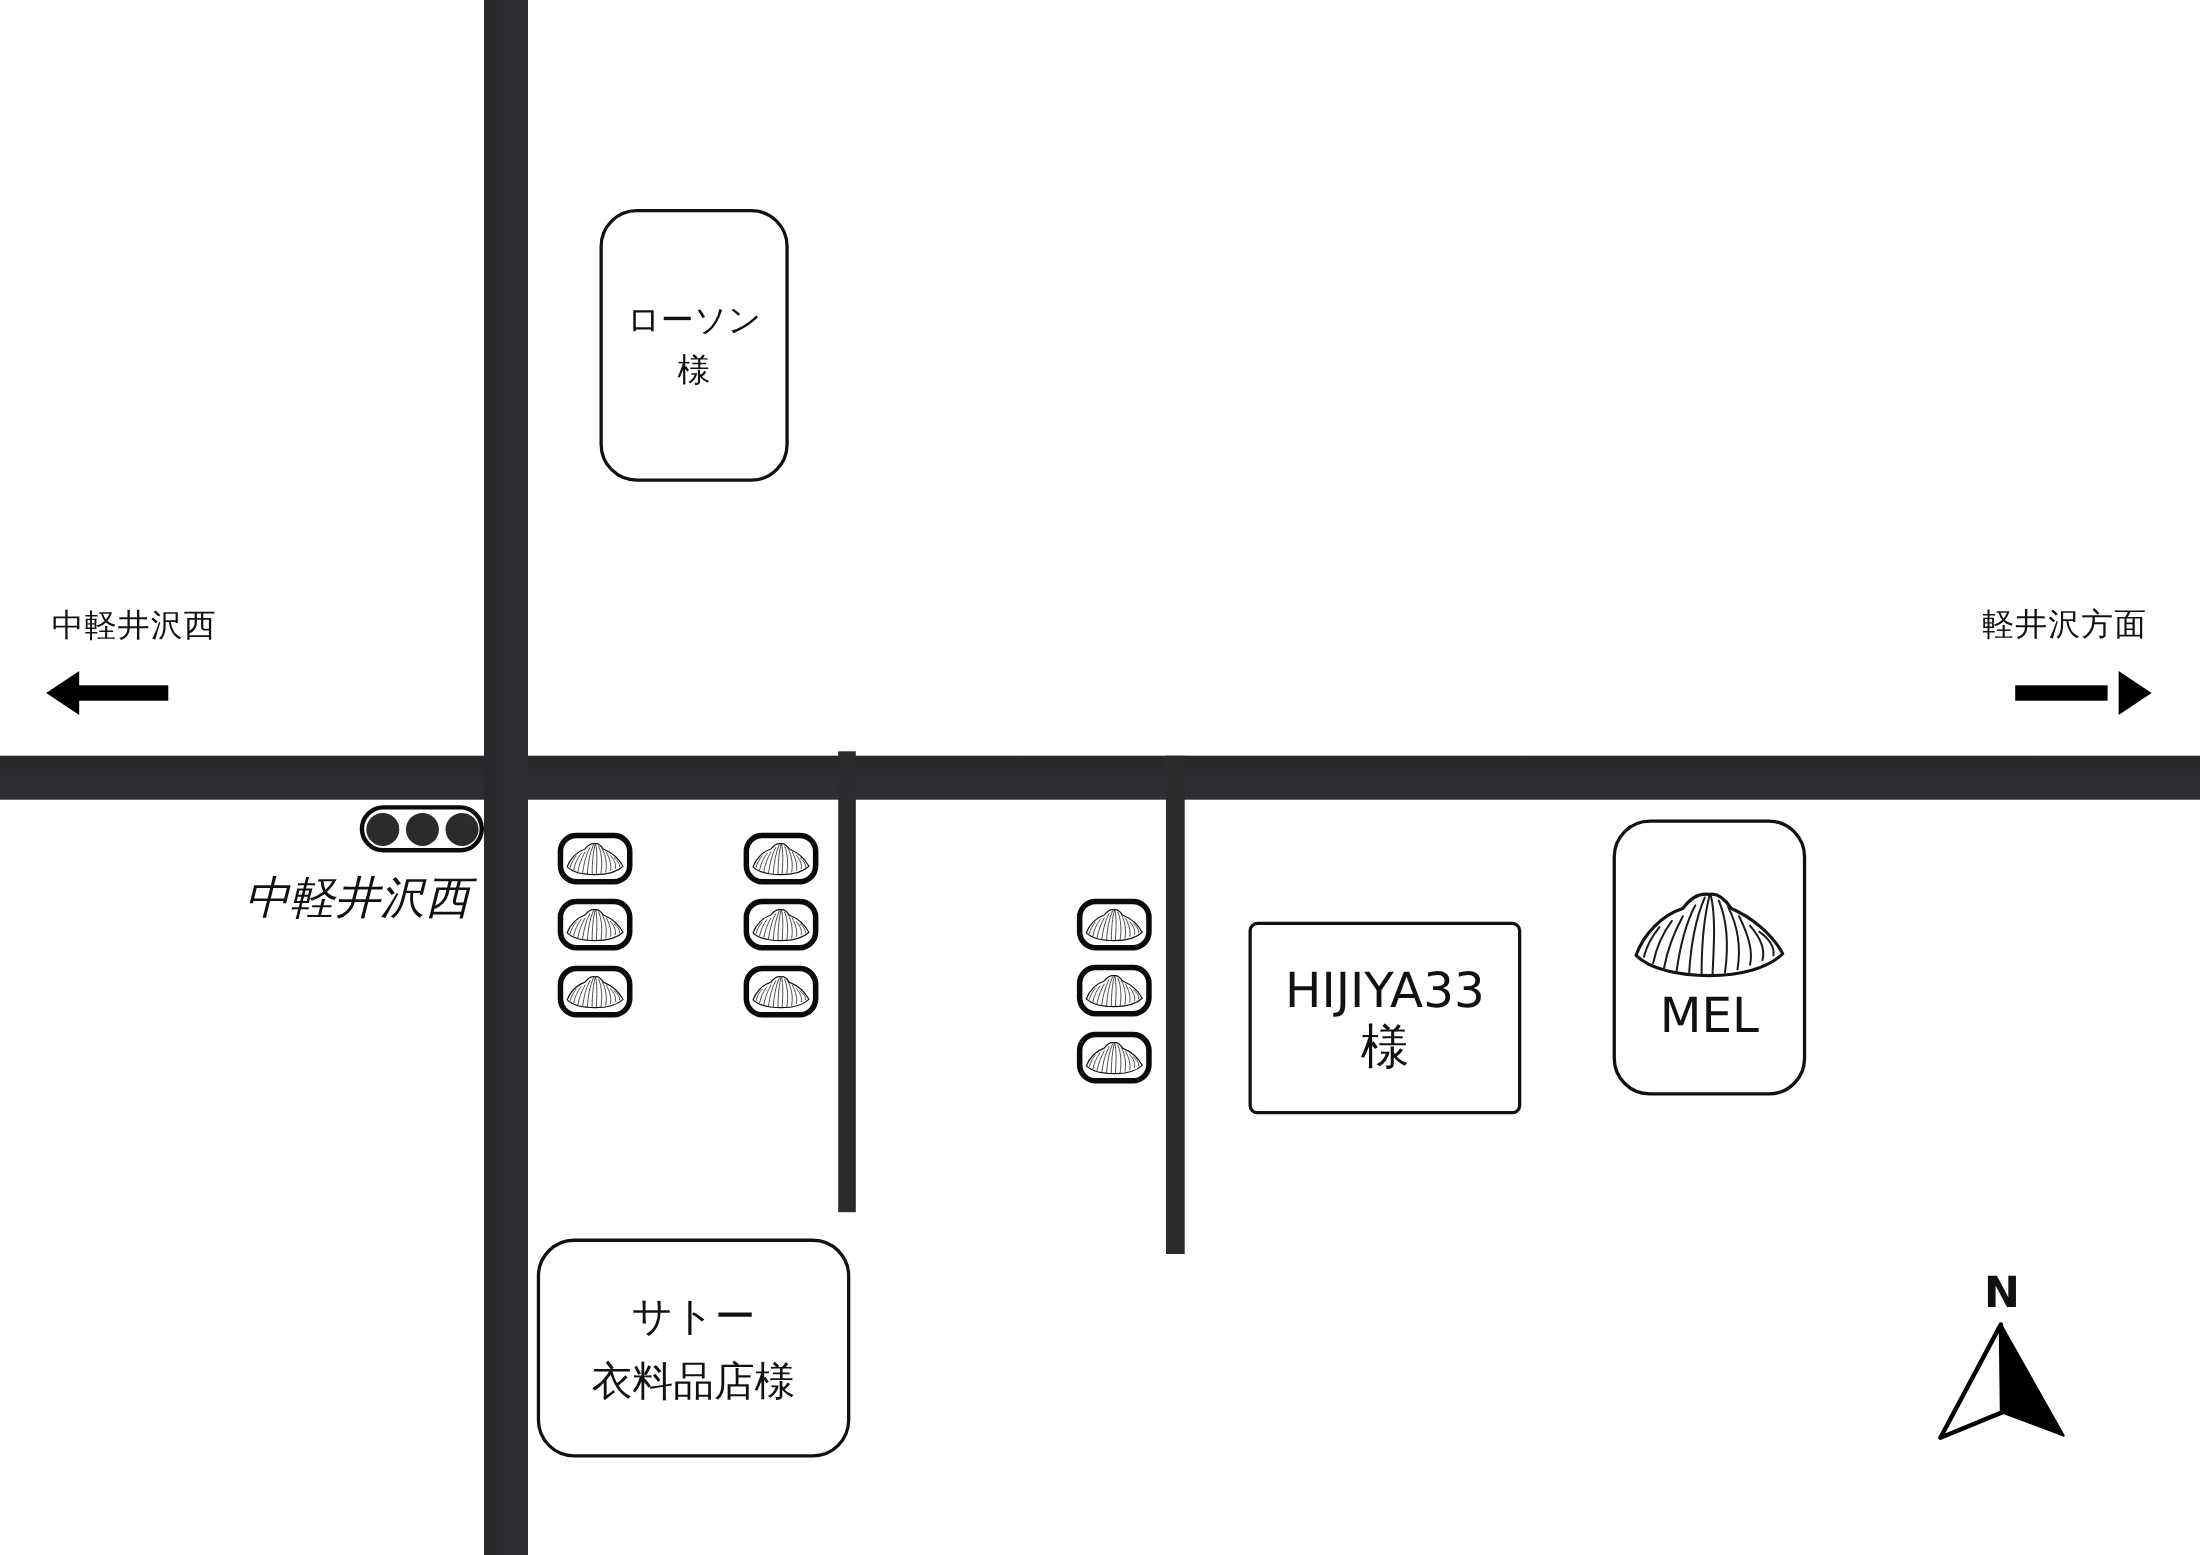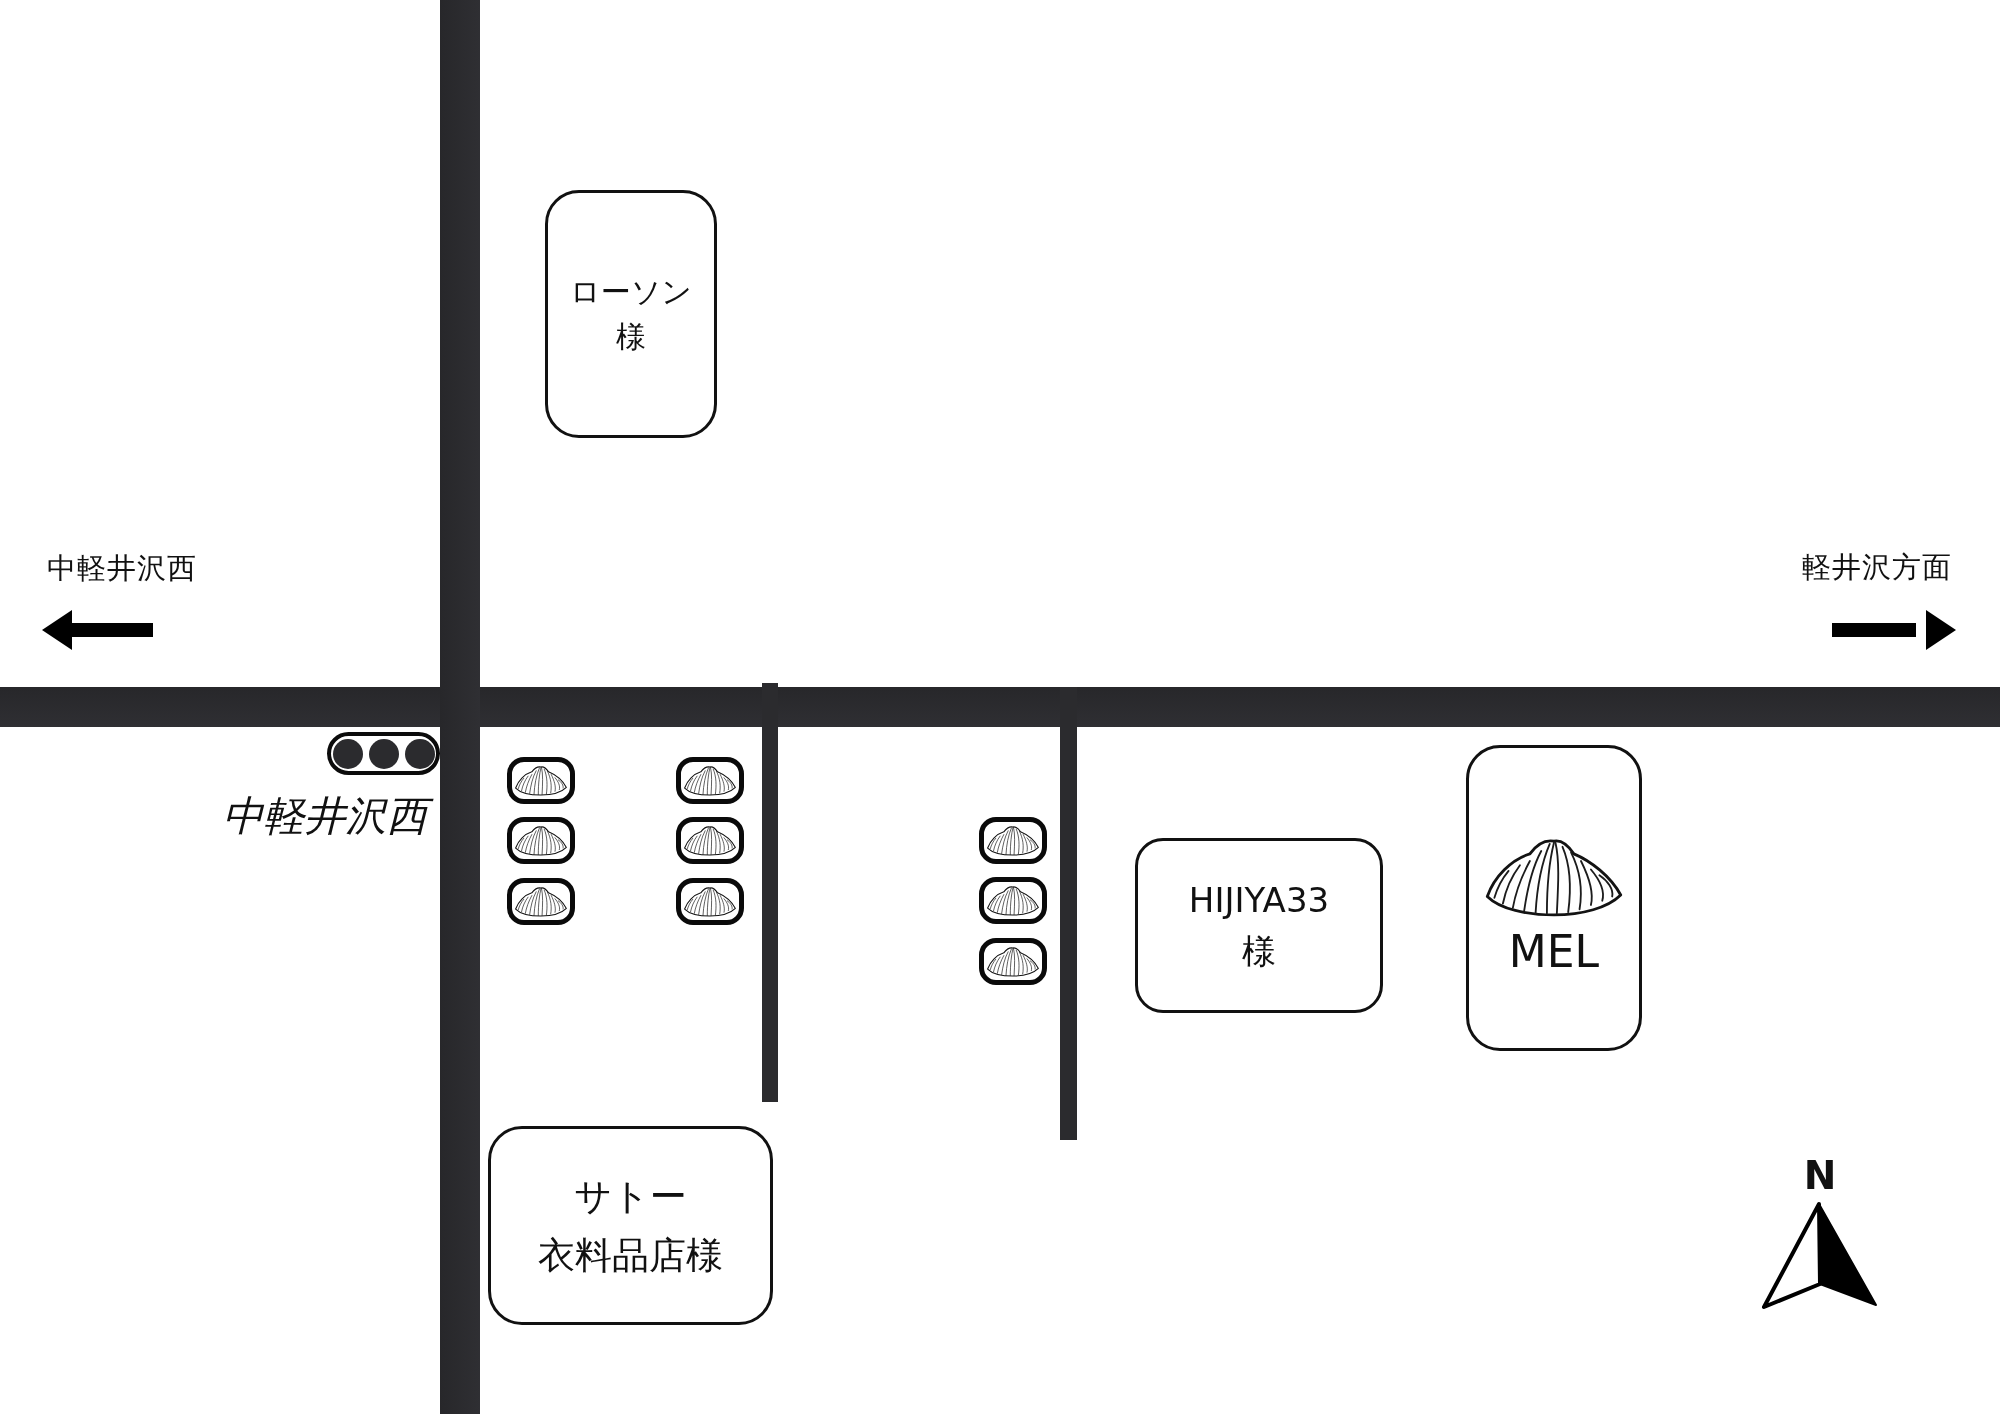--- a/index.html
+++ b/index.html
@@ -31,22 +31,22 @@
     position:absolute;left:215px;top:789px;width:220px;text-align:center;
     font-size:41px;white-space:nowrap;font-style:italic;
   }
   
   .place-box{
     position:absolute;background:#ffffff;border:3px solid #111111;border-radius:34px;
     display:flex;flex-direction:column;align-items:center;justify-content:center;
     text-align:center;box-sizing:border-box;
   }
   .box-lawson{left:545px;top:190px;width:172px;height:248px;font-size:30px;line-height:45px;}
-  .box-hijiya{left:1135px;top:838px;width:248px;height:175px;font-size:34px;line-height:51px;border-radius:28px;}
-  .box-mel{left:1466px;top:745px;width:176px;height:306px;font-size:44px;padding-top:14px;}
+  .box-hijiya{left:1135px;top:838px;width:248px;height:175px;font-size:44px;line-height:51px;border-radius:8px;}
+  .box-mel{left:1466px;top:745px;width:176px;height:251px;font-size:44px;padding-top:14px;}
   .box-mel .mel-art{margin-bottom:4px;}
   .box-sato{left:488px;top:1126px;width:285px;height:199px;font-size:37px;line-height:59px;}
   
   .cr-marker{
     position:absolute;width:68px;height:47px;background:#ffffff;
     border:5px solid #0a0a0a;border-radius:17px;box-sizing:border-box;
     display:flex;align-items:center;justify-content:center;
   }
   
   .compass{position:absolute;left:1754px;top:1155px;width:132px;height:165px;text-align:center;}

